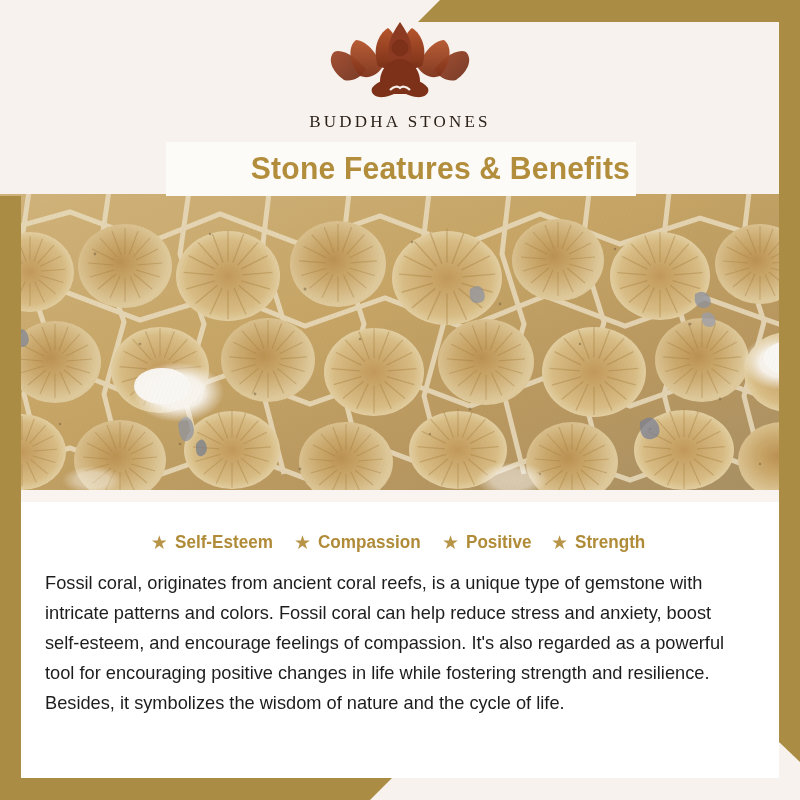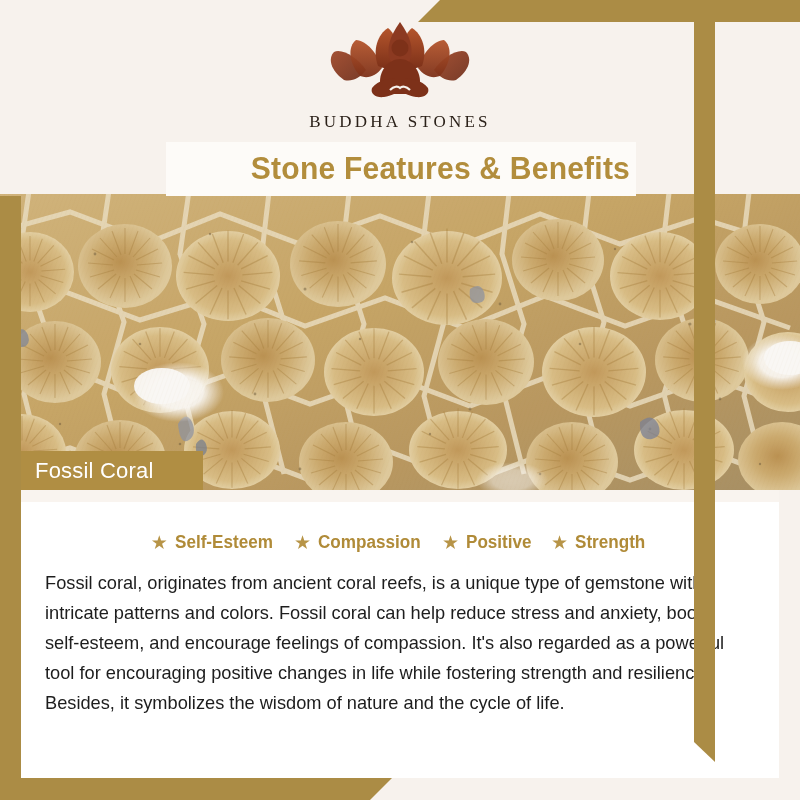--- a/index.html
+++ b/index.html
@@ -8,21 +8,21 @@
   html, body {
     width: 800px;
     height: 800px;
     overflow: hidden;
     background: #f7f2ed;
     font-family: "Liberation Sans", sans-serif;
   }
 
   #page {
     position: relative;
-    width: 715px;
+    width: 800px;
     height: 800px;
     background: #f7f2ed;
   }
 
   
   .gold-band-top {
     position: absolute;
     top: 0;
     left: 418px;
     width: 382px;
@@ -431,23 +431,20 @@
         <path d="M70 72 C74 68 78 68 80 70 C82 68 86 68 90 72"></path>
       </g>
     </svg>
     <div class="logo-wordmark">BUDDHA STONES</div>
   </div>
 
   <div class="title-band">
     <div class="title-text">Stone Features &amp; Benefits</div>
   </div>
 
-  <div class="stone-name-banner">
-    <span class="stone-name-text">Fossil Coral</span>
-  </div>
 
   <div class="benefits-row">
     <div class="benefit-item">
       <span class="star-icon">★</span>
       <span class="benefit-label">Self-Esteem</span>
     </div>
     <div class="benefit-item">
       <span class="star-icon">★</span>
       <span class="benefit-label">Compassion</span>
     </div>

